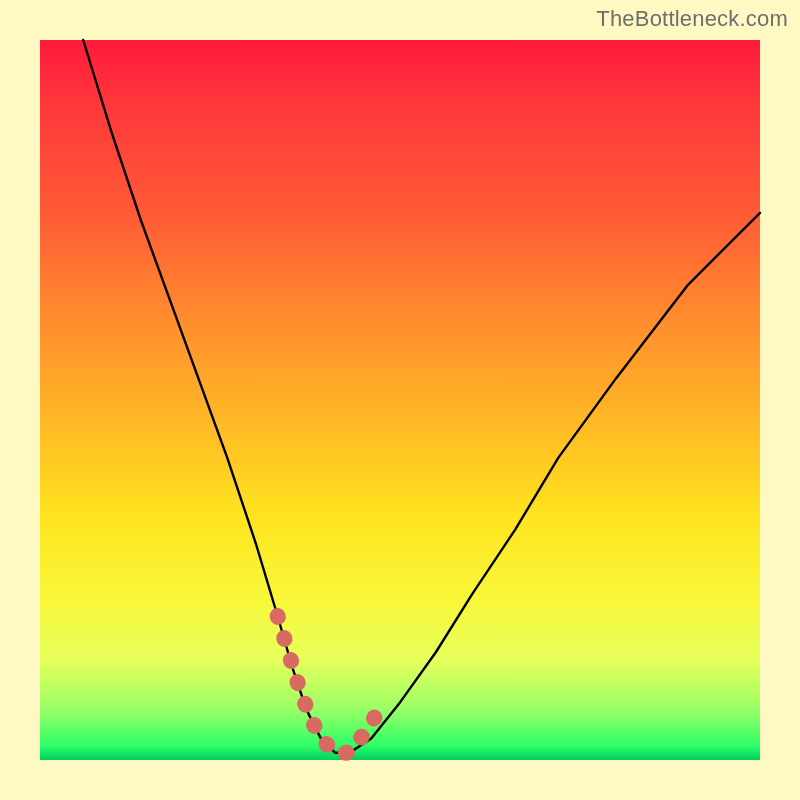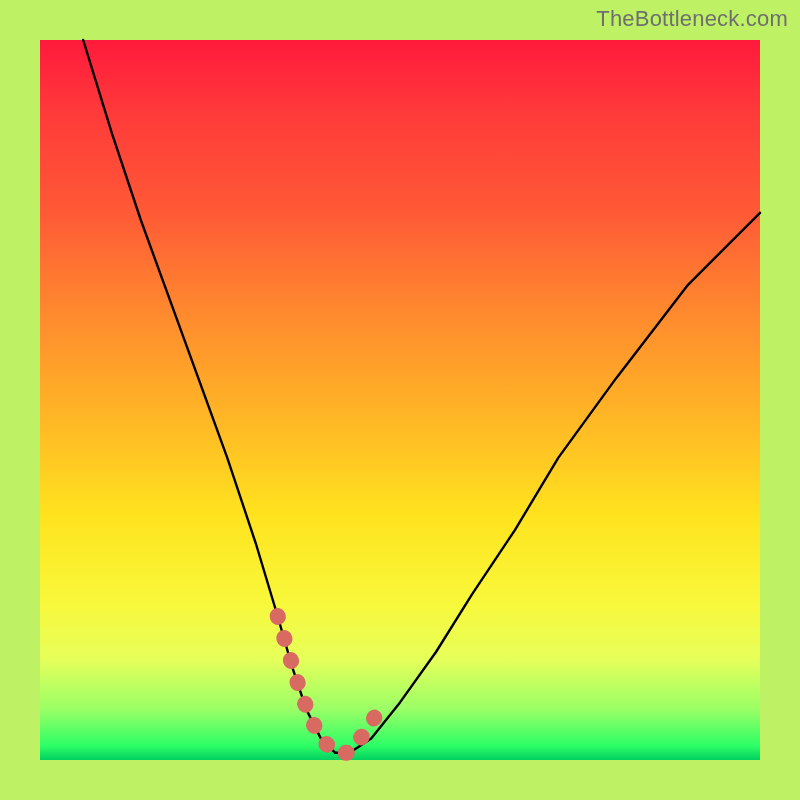--- a/index.html
+++ b/index.html
@@ -10,21 +10,21 @@
     background: #000;
     overflow: hidden;
     font-family: Arial, Helvetica, sans-serif;
   }
   .frame {
     position: absolute;
     left: 0;
     top: 0;
     width: 800px;
     height: 800px;
-    background: #bef264;
+    background: #fef9c3;
   }
   .plot-area {
     position: absolute;
     left: 40px;
     top: 40px;
     width: 720px;
     height: 720px;
     
     background: linear-gradient(
       to bottom,

